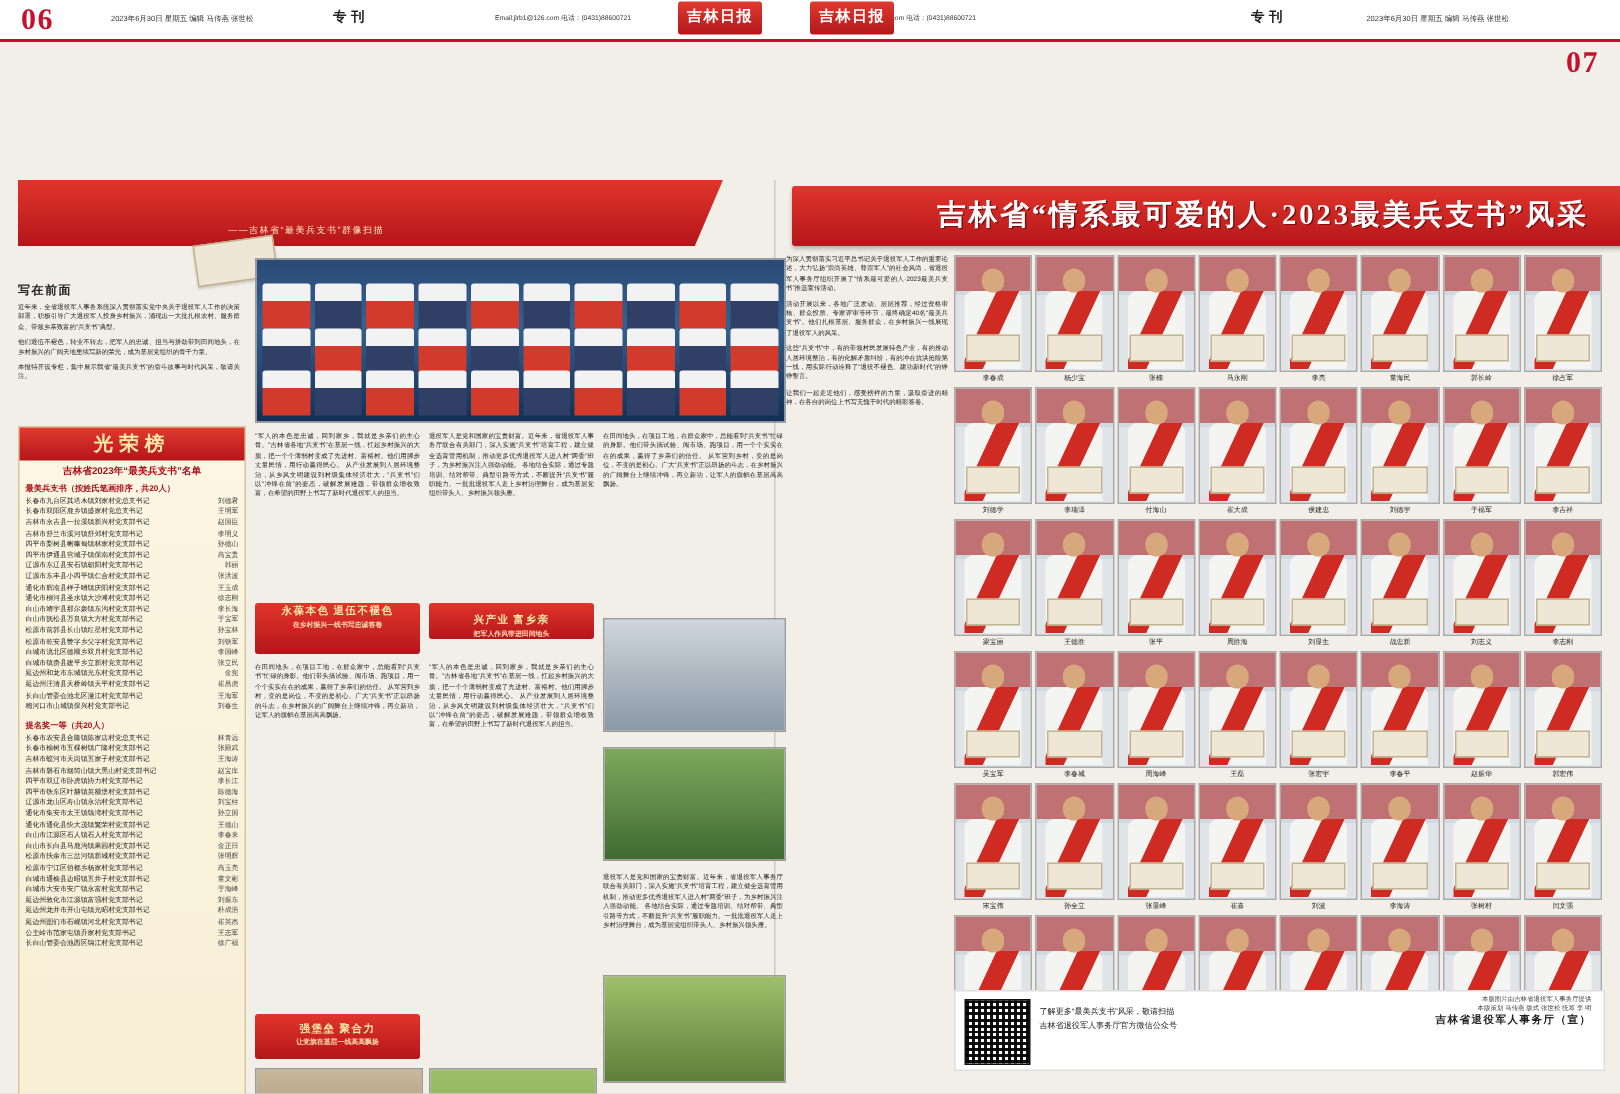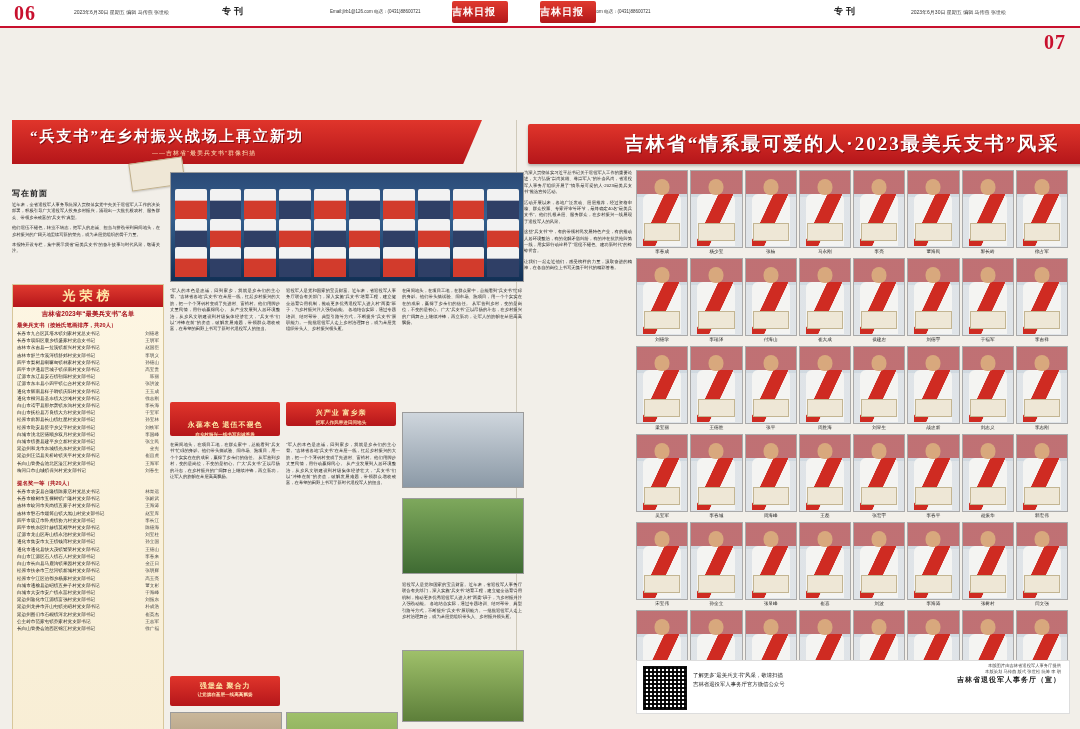--- a/index.html
+++ b/index.html
@@ -35,21 +35,21 @@
   .mh-sec.l{left:222px;}
   .mh-sec.r{right:222px;}
   .mh-email{
     position:absolute;top:9px;font-size:4.5px;color:#333;white-space:nowrap;
   }
   .mh-email.l{left:330px;}
   .mh-email.r{left:560px;}
   .mh-logo{
     position:absolute;top:1px;width:56px;height:22px;
     background:linear-gradient(180deg,#e03a2f,#b3171a);
-    color:#fff;font-size:10px;font-weight:bold;line-height:22px;
+    color:#fff;font-size:10px;font-weight:bold;text-align:center;line-height:22px;
     letter-spacing:1px;border-radius:2px;font-family:"Liberation Serif",serif;
   }
   .mh-logo.a{left:452px;}
   .mh-logo.b{left:540px;}
 
   
   .banner{
     position:absolute;left:10px;top:30px;width:1060px;height:86px;
     background:
       linear-gradient(180deg,rgba(255,255,255,.05),rgba(0,0,0,.12)),
@@ -251,21 +251,20 @@
     <div class="mh-logo a">吉林日报</div>
     <div class="mh-logo b">吉林日报</div>
   </div>
 
 
   <div class="divider"></div>
 
   <div class="left-page">
 
     <div class="banner-red">
-      <div class="t">“兵支书”在乡村振兴战场上再立新功</div>
       <div class="s">——吉林省“最美兵支书”群像扫描</div>
     </div>
 
     <div class="stamp"></div>
 
     <div class="lead-photo">
       <div class="row" style="top:16px">
         <div class="p"></div>
           <div class="p alt"></div>
           <div class="p"></div>
@@ -477,21 +476,21 @@
         <li>
             <span>长白山管委会池西区锦江村党支部书记</span>
             <span class="nm">徐广福</span>
           </li>
       </ul>
     </div>
 
     <div class="textcol" style="left:160px;top:168px;width:110px;height:110px;">“军人的本色是忠诚，回到家乡，我就是乡亲们的主心骨。”吉林省各地“兵支书”在基层一线，扛起乡村振兴的大旗，把一个个薄弱村变成了先进村、富裕村。他们用脚步丈量民情，用行动赢得民心。
 从产业发展到人居环境整治，从乡风文明建设到村级集体经济壮大，“兵支书”们以“冲锋在前”的姿态，破解发展难题，带领群众增收致富，在希望的田野上书写了新时代退役军人的担当。</div>
     <div class="redbox" style="position:absolute;left:160px;top:282px;width:110px;height:34px;">
-      <div style="font-size:7px;letter-spacing:1px;padding-top:18px;text-align:center;">永葆本色 退伍不褪色</div>
+      <div style="font-size:7px;letter-spacing:1px;padding-top:0;text-align:center;">永葆本色 退伍不褪色</div>
       <div style="font-size:4.6px;color:#ffd9b0;margin-top:2px;">在乡村振兴一线书写忠诚答卷</div>
     </div>
     <div class="textcol" style="left:160px;top:322px;width:110px;height:230px;">在田间地头，在项目工地，在群众家中，总能看到“兵支书”忙碌的身影。他们带头搞试验、闯市场、跑项目，用一个个实实在在的成果，赢得了乡亲们的信任。
 从军营到乡村，变的是岗位，不变的是初心。广大“兵支书”正以昂扬的斗志，在乡村振兴的广阔舞台上继续冲锋，再立新功，让军人的旗帜在基层高高飘扬。</div>
     <div class="redbox" style="position:absolute;left:160px;top:556px;width:110px;height:30px;">
       <div style="font-size:7px;letter-spacing:1px;padding-top:5px;">强堡垒 聚合力</div>
       <div style="font-size:4.6px;color:#ffd9b0;margin-top:1px;">让党旗在基层一线高高飘扬</div>
     </div>
     <div class="photo ph-market" style="position:absolute;left:160px;top:592px;width:110px;height:104px;">
       

